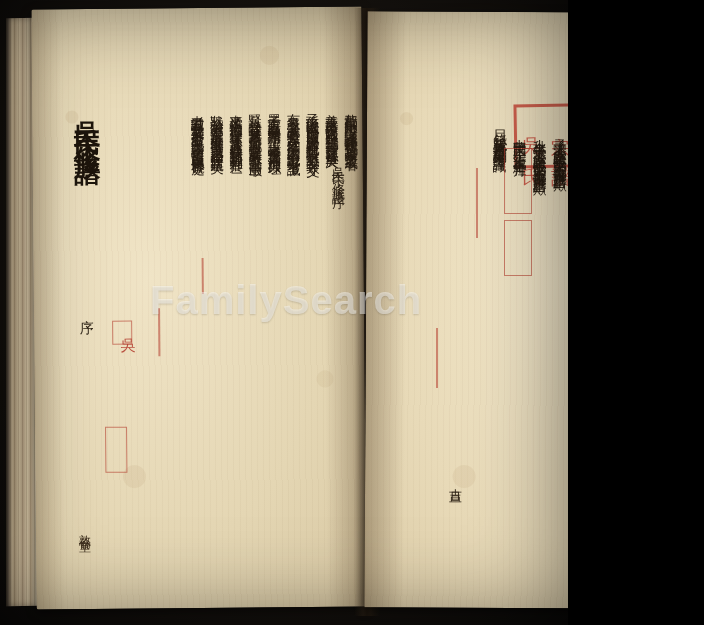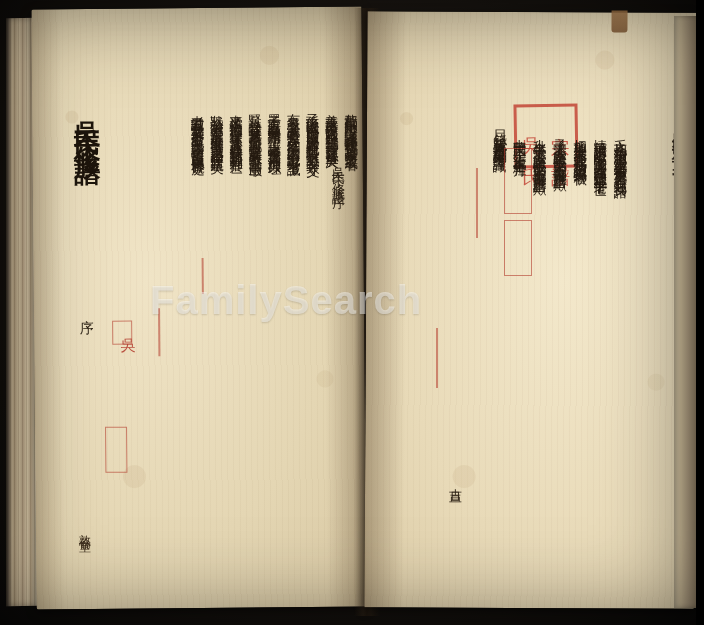--- a/index.html
+++ b/index.html
@@ -8,21 +8,21 @@
     background: #000;
   }
   body {
     width: 704px;
     height: 625px;
     overflow: hidden;
     font-family: "DejaVu Sans", sans-serif;
   }
   #page {
     position: relative;
-    width: 696px;
+    width: 568px;
     height: 625px;
     background: #1b1713;
     overflow: hidden;
   }
 
   
   .backdrop {
     position: absolute;
     inset: 0;
     background:

